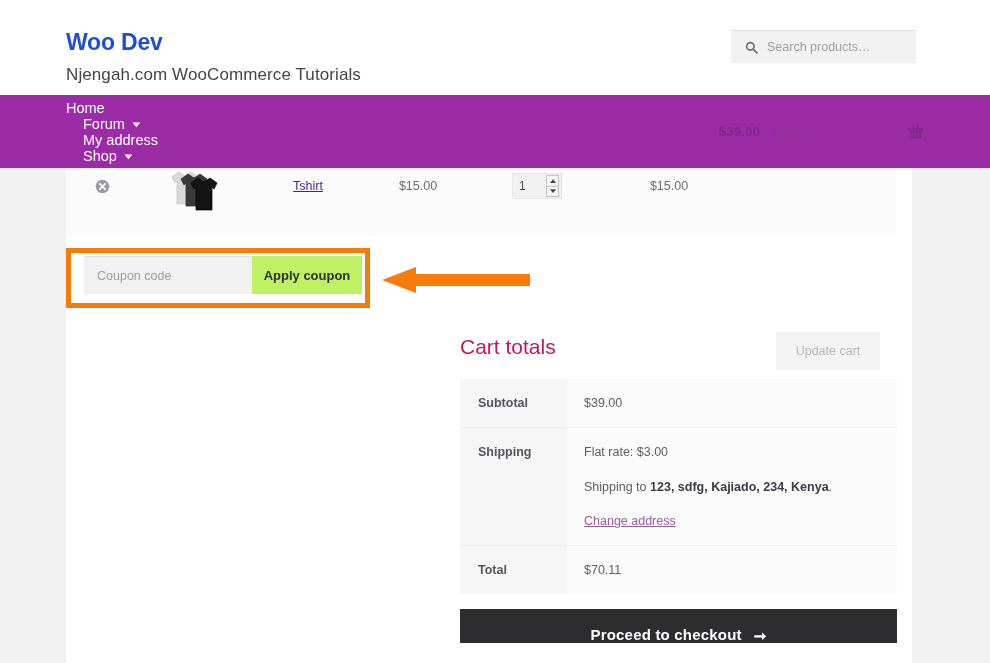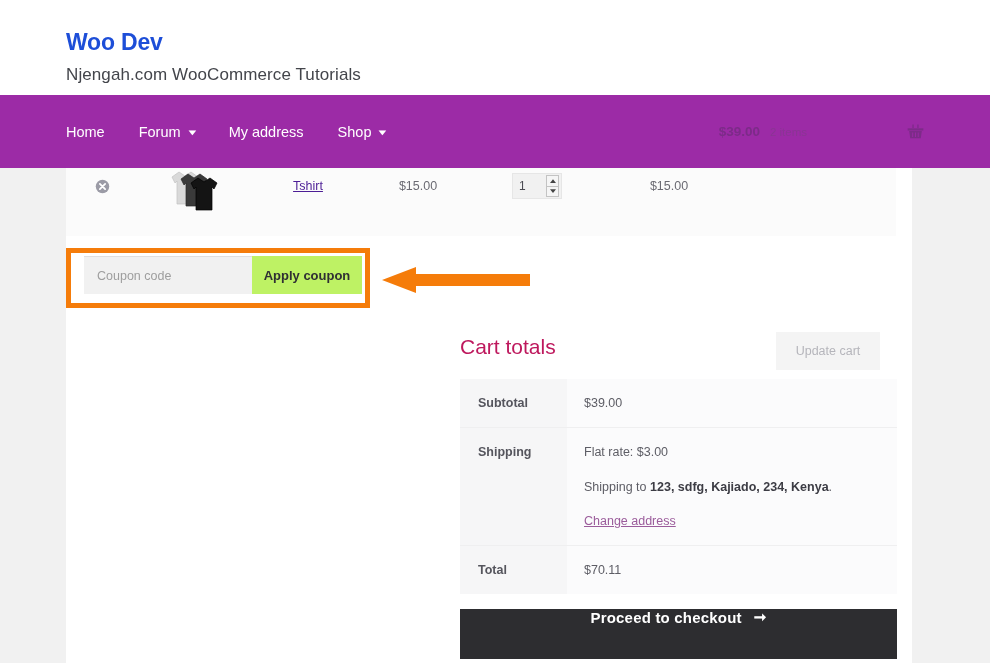--- a/index.html
+++ b/index.html
@@ -91,22 +91,22 @@
     position: absolute;
     left: 66px;
     top: 0;
     right: 66px;
     height: 73px;
     display: flex;
     align-items: center;
   }
   .nav-links {
     display: flex;
-    align-items: center;
     gap: 0;
+    flex-direction: column;
   }
   .nav-item {
     display: flex;
     align-items: center;
     color: #ffffff;
     font-size: 14.5px;
     padding: 0 17px;
     cursor: pointer;
     white-space: nowrap;
   }
@@ -356,47 +356,54 @@
     text-decoration: underline;
     cursor: pointer;
     font-size: 12.5px;
   }
 
   .checkout-btn {
     position: absolute;
     left: 394px;
     top: 441px;
     width: 437px;
-    height: 50px;
+    height: 34px;
     background: #2d2d30;
     color: #ffffff;
     border: none;
     font-family: "Liberation Sans", sans-serif;
     font-size: 15px;
     font-weight: bold;
     letter-spacing: 0.2px;
     cursor: pointer;
     display: flex;
-    align-items: flex-start;
+    align-items: flex-end;
     justify-content: center;
     gap: 12px;
   }
   .checkout-arrow { font-size: 15px; line-height: 1; }
 </style>
 </head>
 <body>
 
 <div class="page">
 
   <div class="site-header">
     <div class="brand">
       <div class="brand-title">Woo Dev</div>
       <div class="brand-tagline">Njengah.com WooCommerce Tutorials</div>
     </div>
 
+    <div class="search-box">
+      <svg class="search-icon" viewBox="0 0 16 16" fill="none" stroke="currentColor" stroke-width="2">
+        <circle cx="6.6" cy="6.6" r="4.6"></circle>
+        <line x1="10.2" y1="10.2" x2="14.6" y2="14.6" stroke-linecap="round"></line>
+      </svg>
+      <input class="search-field" type="text" placeholder="Search products…" style="">
+    </div>
   </div>
 
   <div class="main-nav">
     <div class="nav-inner">
       <div class="nav-links">
         <div class="nav-item">
           <span>Home</span>
         </div>
         <div class="nav-item">
           <span>Forum</span>

